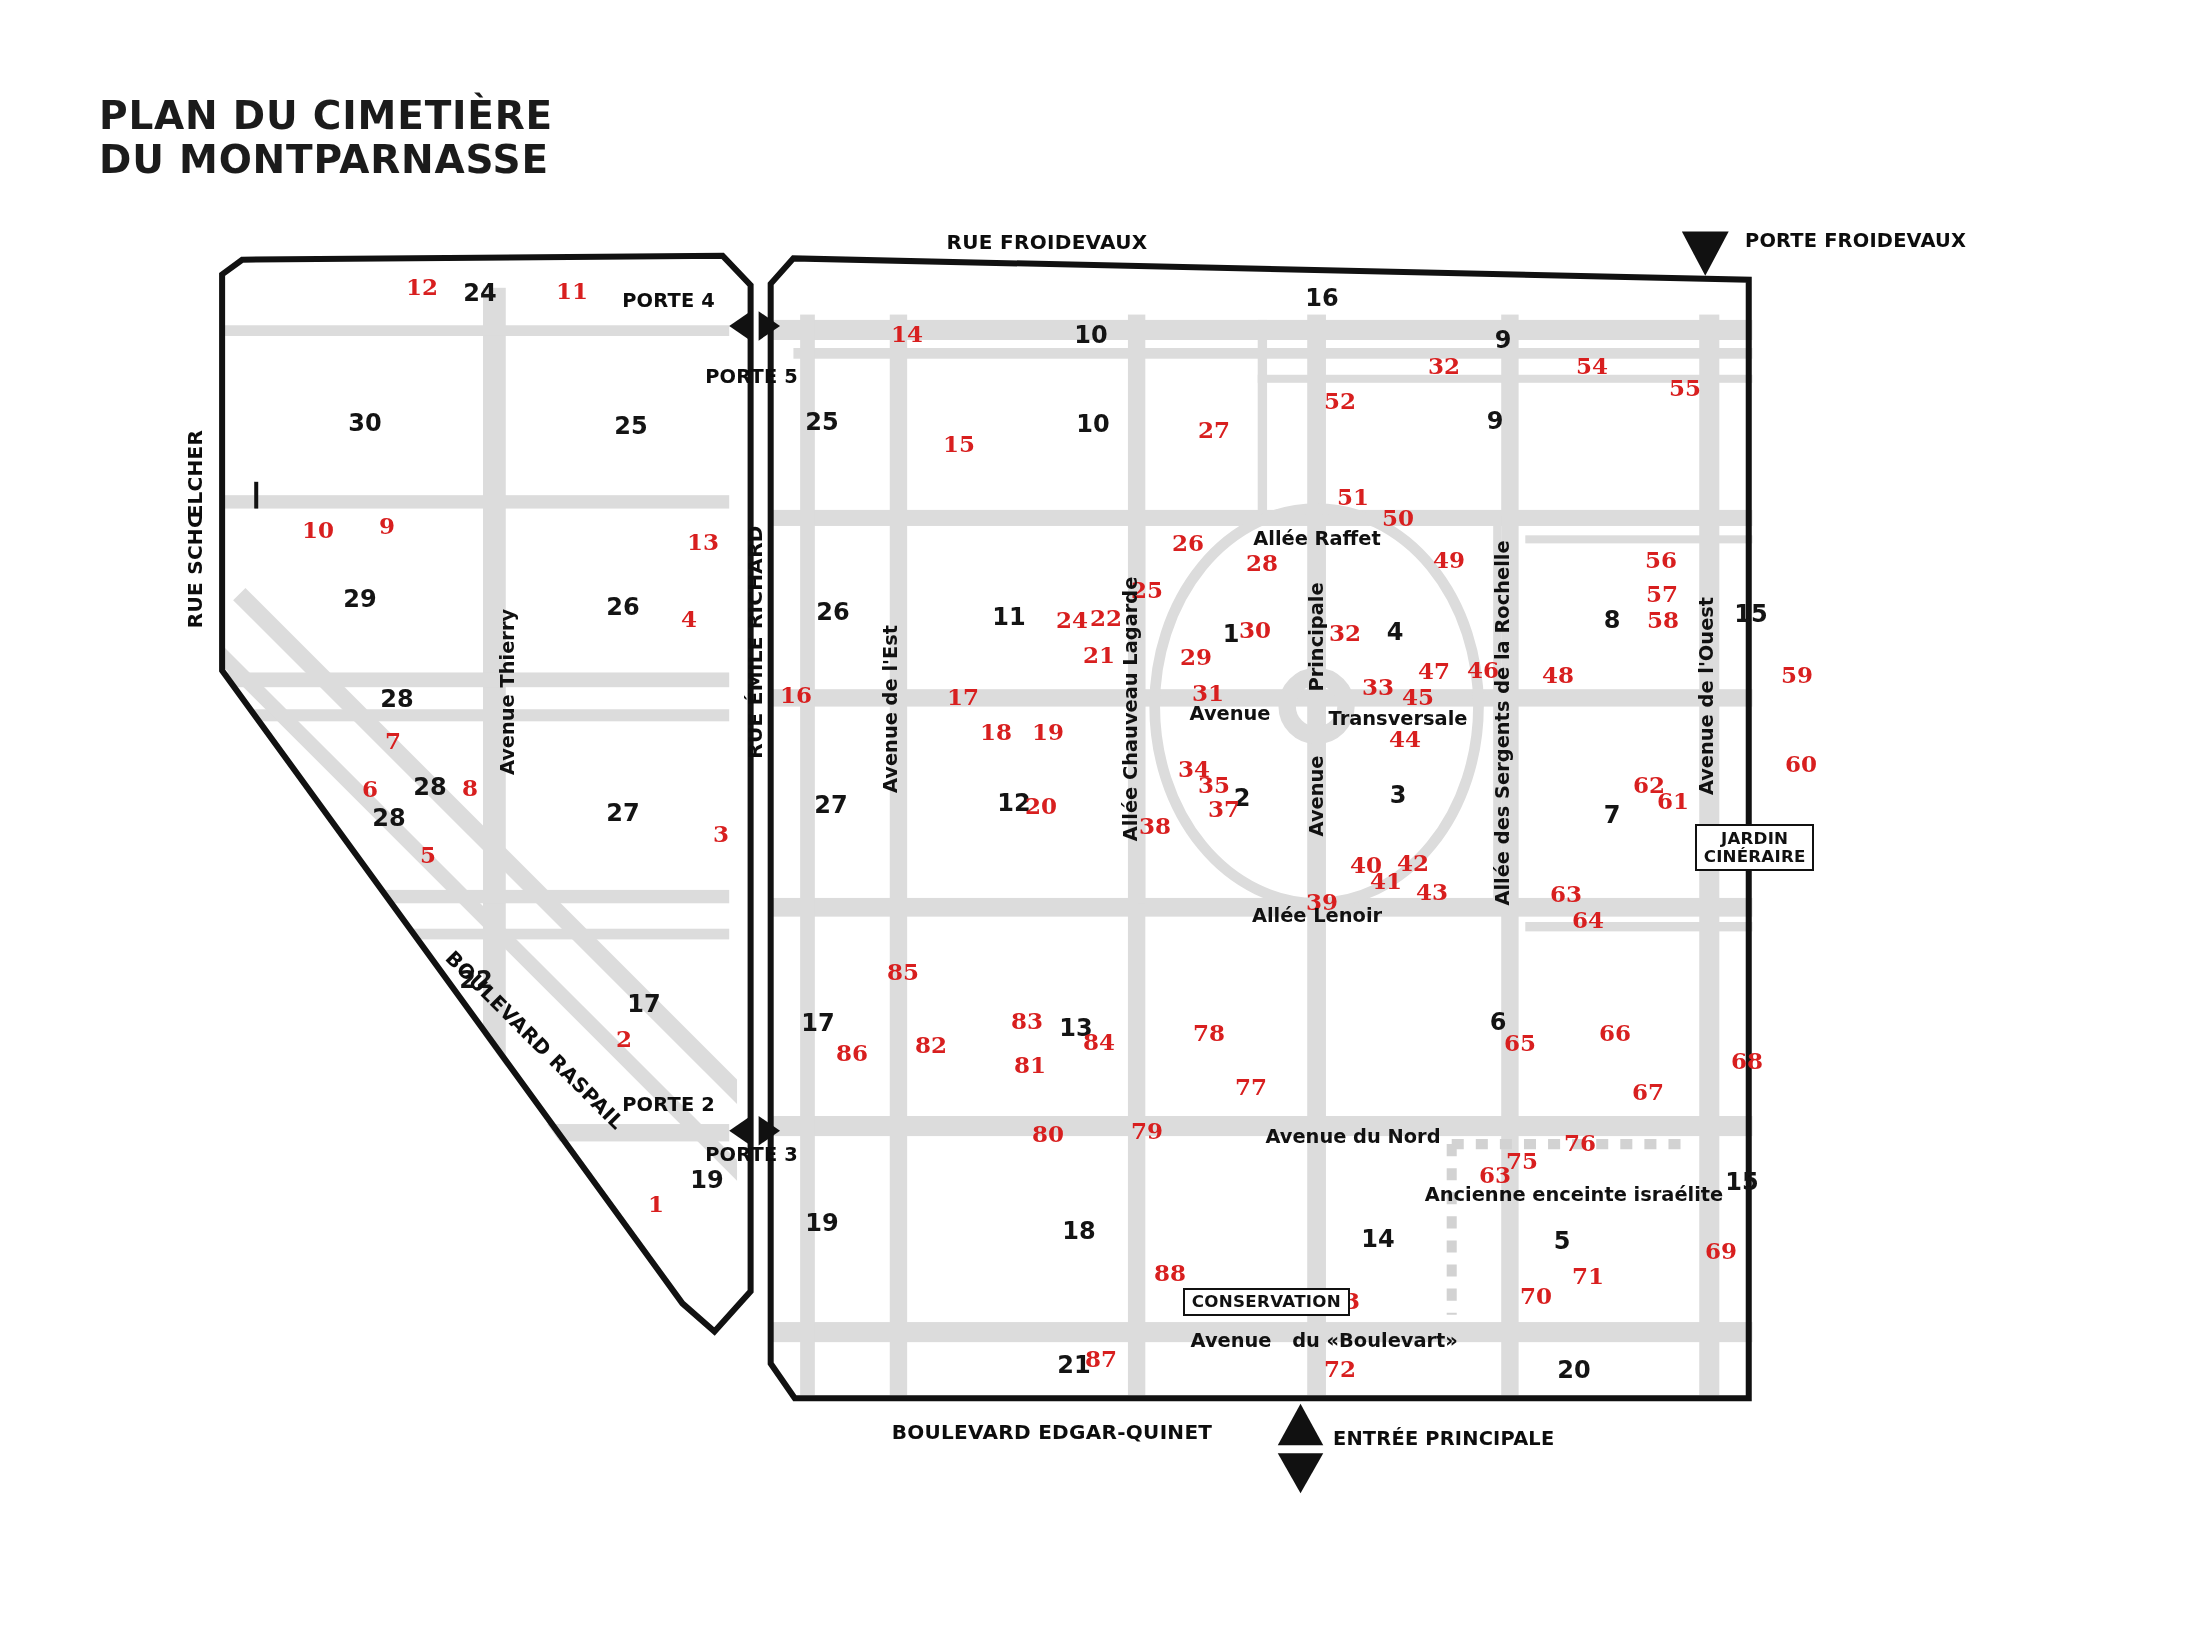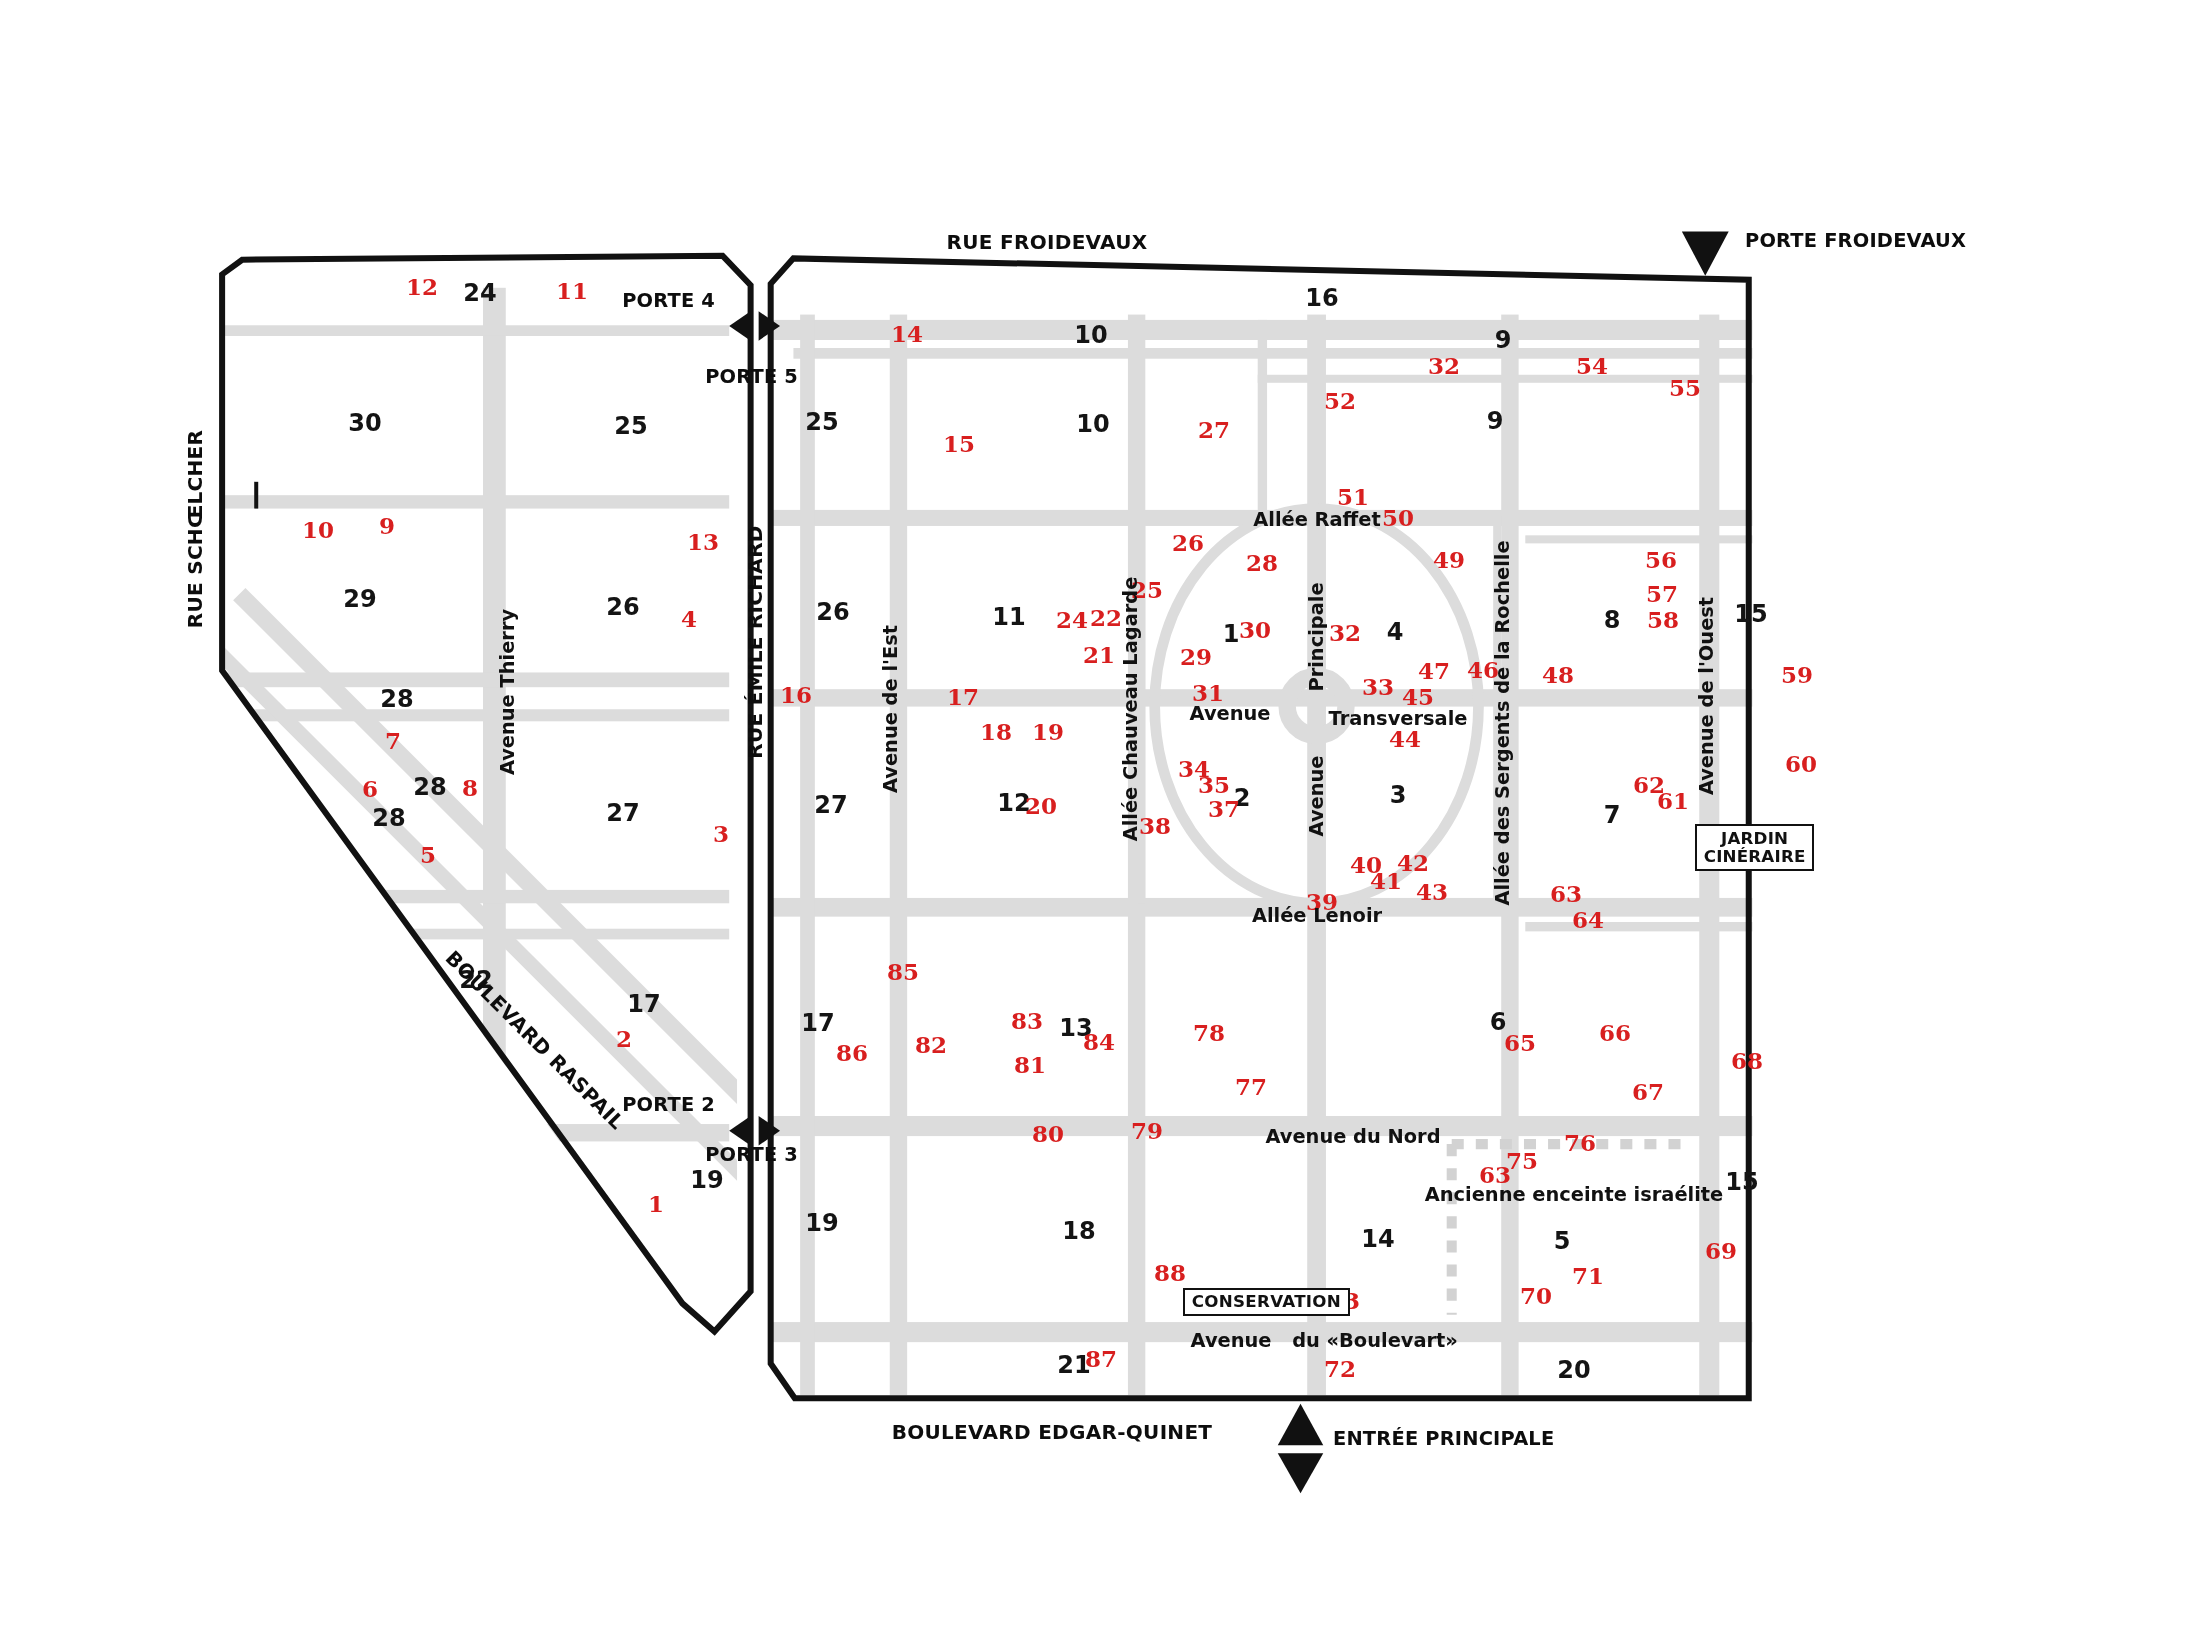--- a/index.html
+++ b/index.html
@@ -78,20 +78,24 @@
   #israelite{
     font-family:"DejaVu Sans", sans-serif;font-weight:bold;color:#111;font-size:19.4px;
     transform:translate(-50%,-50%);
   }
 </style>
 </head>
 <body>
 
 <div id="root">
 
+  <div id="title">
+    <span>PLAN DU CIMETIÈRE</span>
+    <span class="l2">DU MONTPARNASSE</span>
+  </div>
 
   <svg id="mapsvg" viewBox="0 0 3296 2463">
     <defs>
       <clipPath id="clipWest">
         <path d="M 352,405 L 362,392 L 1084,386 L 1084,462 L 1102,462 L 1102,1928
                  L 1050,1990 L 1010,1948 L 330,1000 L 330,408 Z"></path>
       </clipPath>
       <clipPath id="clipEast">
         <path d="M 1152,392 L 1146,404 L 1146,2045 L 1185,2085 L 2620,2085 L 2620,392 Z"></path>
       </clipPath>
@@ -297,21 +301,21 @@
       <div class="lbl red-num" style="left: 1580px; top: 1142px;">76</div>
       <div class="lbl red-num" style="left: 1522px; top: 1160px;">75</div>
       <div class="lbl red-num" style="left: 1495px; top: 1174px;">63</div>
       <div class="lbl red-num" style="left: 1721px; top: 1250px;">69</div>
       <div class="lbl red-num" style="left: 1588px; top: 1275px;">71</div>
       <div class="lbl red-num" style="left: 1536px; top: 1295px;">70</div>
       <div class="lbl red-num" style="left: 1170px; top: 1272px;">88</div>
       <div class="lbl red-num" style="left: 1344px; top: 1300px;">73</div>
       <div class="lbl red-num" style="left: 1340px; top: 1368px;">72</div>
       <div class="lbl red-num" style="left: 1101px; top: 1358px;">87</div>
-      <div class="lbl way" style="left: 1317px; top: 520px;">Allée Raffet</div>
+      <div class="lbl way" style="left: 1317px; top: 539px;">Allée Raffet</div>
       <div class="lbl way" style="left: 1317px; top: 916px;">Allée Lenoir</div>
       <div class="lbl way" style="left: 1230px; top: 714px;">Avenue</div>
       <div class="lbl way" style="left: 1398px; top: 719px;">Transversale</div>
       <div class="lbl way" style="left: 1333px; top: 1137px; margin-left: 20px;">Avenue du Nord</div>
       <div class="lbl way" style="left: 1231px; top: 1341px;">Avenue</div>
       <div class="lbl way" style="left: 1375px; top: 1341px;">du «Boulevart»</div>
       <div class="lbl way vert" style="left: 1317px; top: 637px;">Principale</div>
       <div class="lbl way vert" style="left: 1317px; top: 796px;">Avenue</div>
       <div class="lbl way vert" style="left: 508px; top: 692px;">Avenue Thierry</div>
       <div class="lbl way vert" style="left: 891px; top: 709px;">Avenue de l'Est</div>

